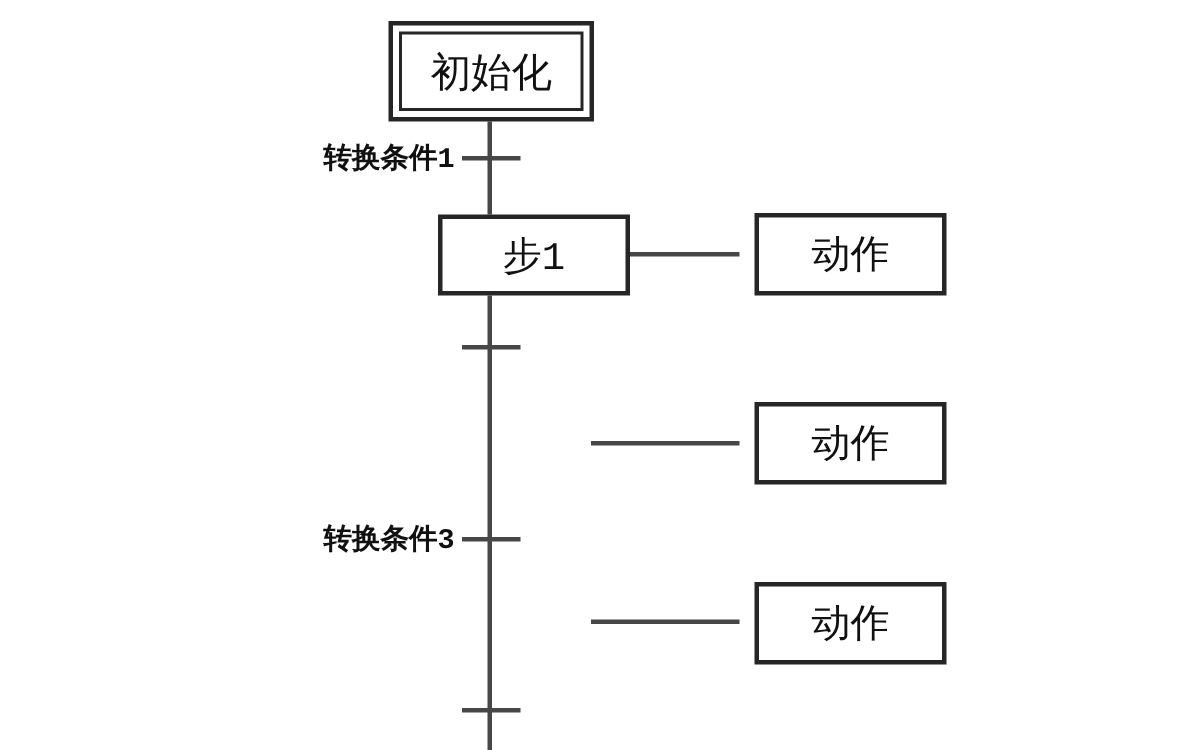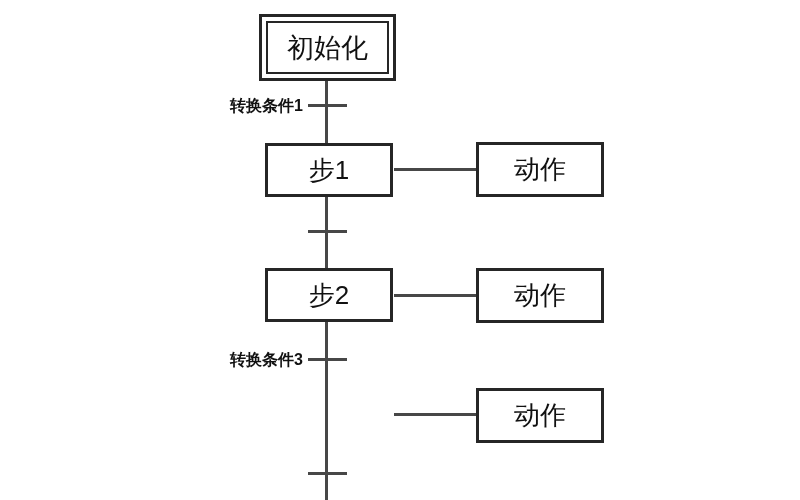--- a/index.html
+++ b/index.html
@@ -7,21 +7,21 @@
     --line: #474747;
     --box-border: #262626;
     --text: #111111;
     --background: #ffffff;
   }
   #canvas {
     position: relative;
     width: 800px;
     height: 500px;
     background: var(--background);
-    font-family: Liberation Sans, sans-serif;
+    font-family: Liberation Mono, monospace;
     color: var(--text);
     overflow: hidden;
   }
   .spine {
     position: absolute;
     left: 325px; top: 80px;
     width: 3px; height: 420px;
     background: var(--line);
     z-index: 1;
   }
@@ -30,36 +30,37 @@
     left: 308px;
     width: 39px; height: 3px;
     background: var(--line);
     z-index: 2;
   }
   .tlabel {
     position: absolute;
     left: 148px;
     width: 155px;
     text-align: right;
-    font-size: 16px;
+    font-size: 19px;
     line-height: 28px;
     font-weight: bold;
     white-space: nowrap;
     z-index: 2;
   }
   .node {
     position: absolute;
     box-sizing: border-box;
     background: var(--background);
     border: 3px solid var(--box-border);
     display: flex;
     align-items: center;
     justify-content: center;
     font-size: 26px;
     z-index: 3;
+    margin-left: 27px;
   }
   .init-outer {
     position: absolute;
     left: 259px; top: 14px;
     width: 137px; height: 67px;
     box-sizing: border-box;
     background: var(--background);
     border: 3px solid var(--box-border);
     padding: 4px;
     z-index: 3;
@@ -102,23 +103,20 @@
   <div class="node step" style="top:143px">
     <span>步1</span>
   </div>
   <div class="connector" style="top:168px"></div>
   <div class="node action" style="top:142px">
     <span>动作</span>
   </div>
 
   <div class="tbar" style="top:230px"></div>
 
-  <div class="node step" style="top:268px">
-    <span>步2</span>
-  </div>
   <div class="connector" style="top:294px"></div>
   <div class="node action" style="top:268px">
     <span>动作</span>
   </div>
 
   <div class="tbar" style="top:358px"></div>
   <div class="tlabel" style="top:346px">转换条件3</div>
 
   <div class="connector" style="top:413px"></div>
   <div class="node action" style="top:388px">

